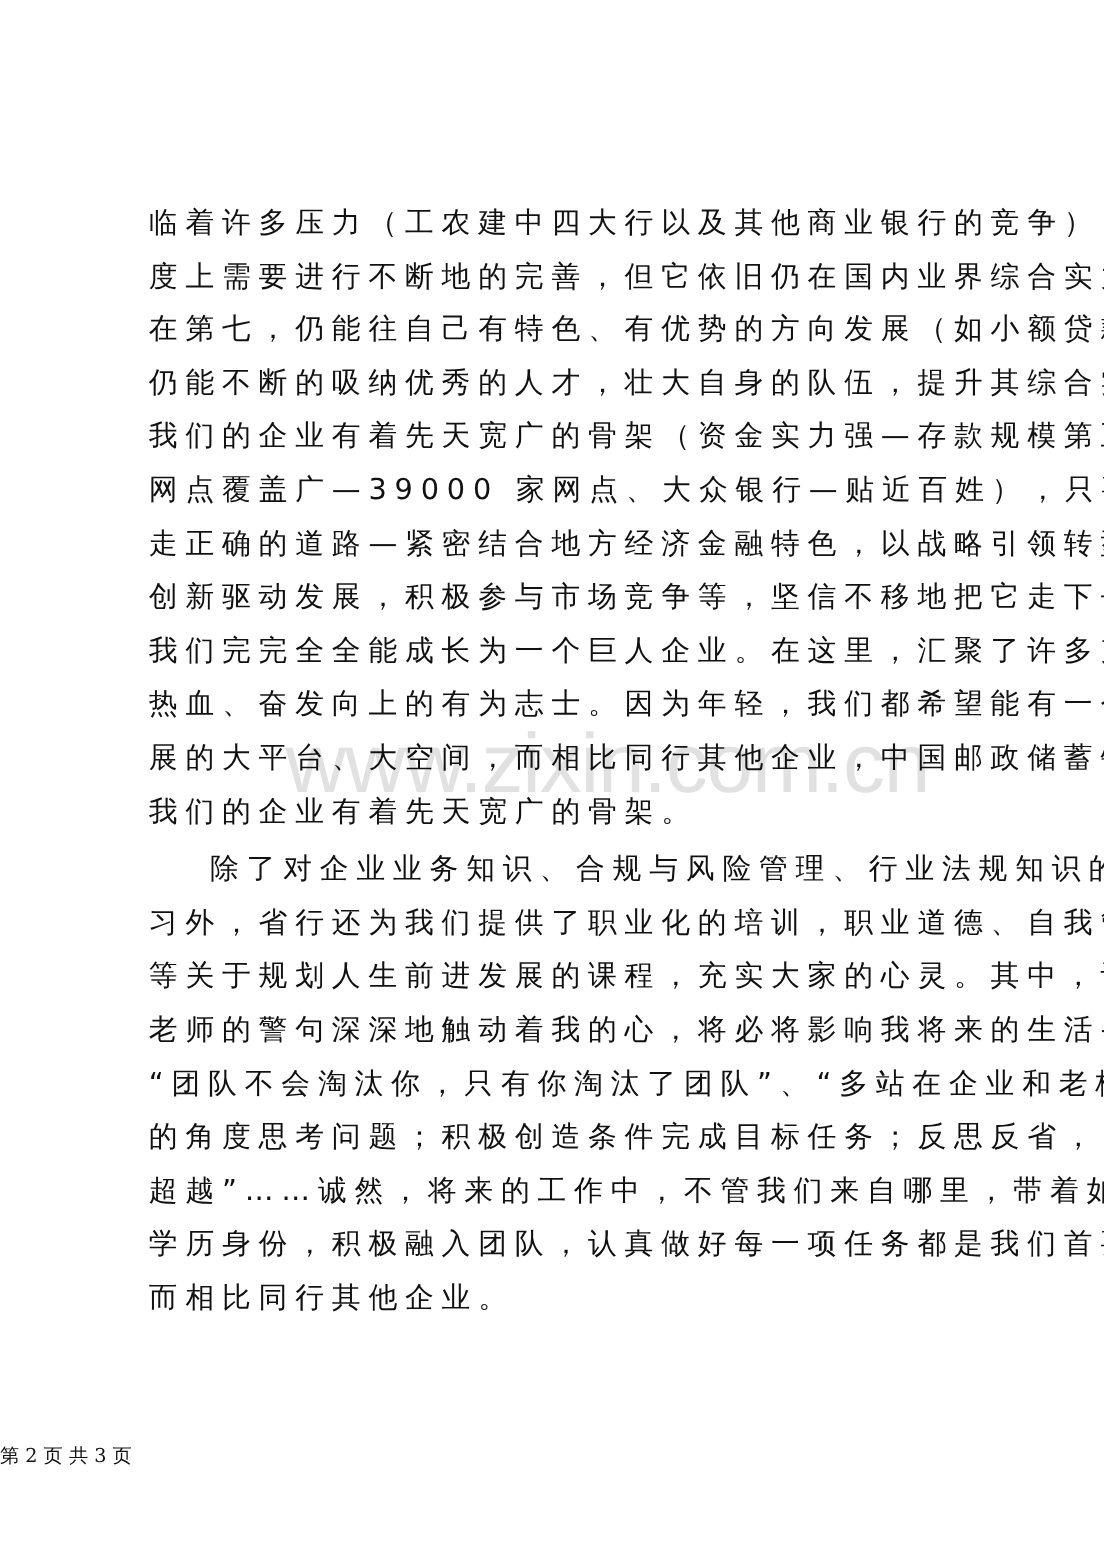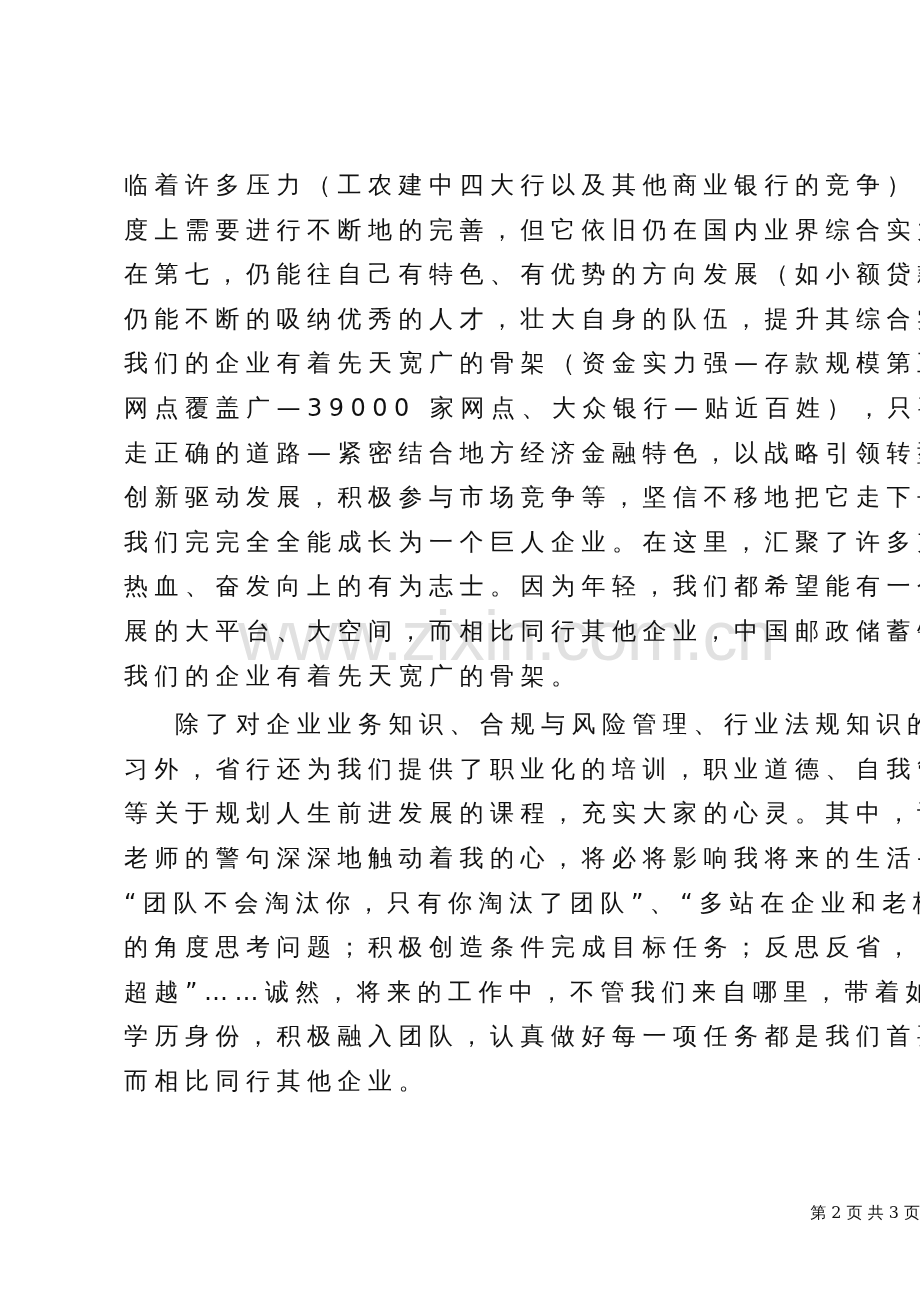--- a/index.html
+++ b/index.html
@@ -58,21 +58,21 @@
       white-space: nowrap;
       pointer-events: none;
       z-index: 0;
     }
     .body-text { z-index: 1; }
     .footer {
       position: absolute;
       left: 0;
       top: 1201px;
       width: 920px;
-      text-align: right;
+      text-align: left;
       font-family: "DejaVu Serif", "Liberation Serif", serif;
       font-size: 16px;
       line-height: 24px;
       color: #111111;
     }
   </style>
 </head>
 <body>
 
 <div class="page">

